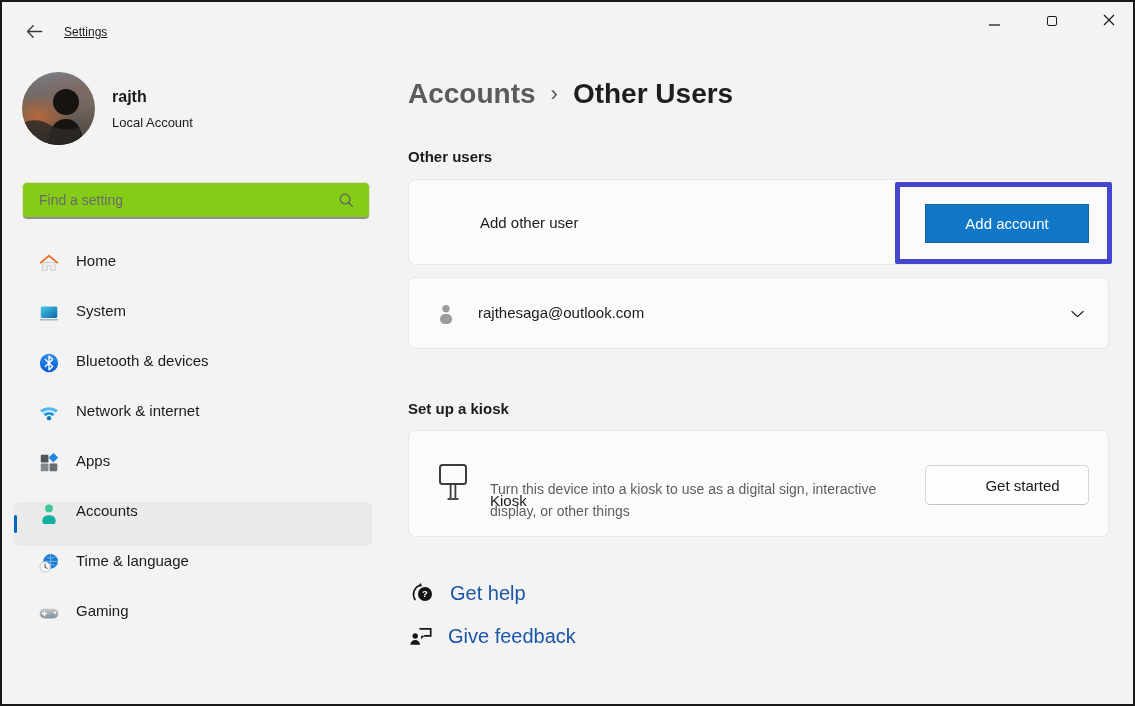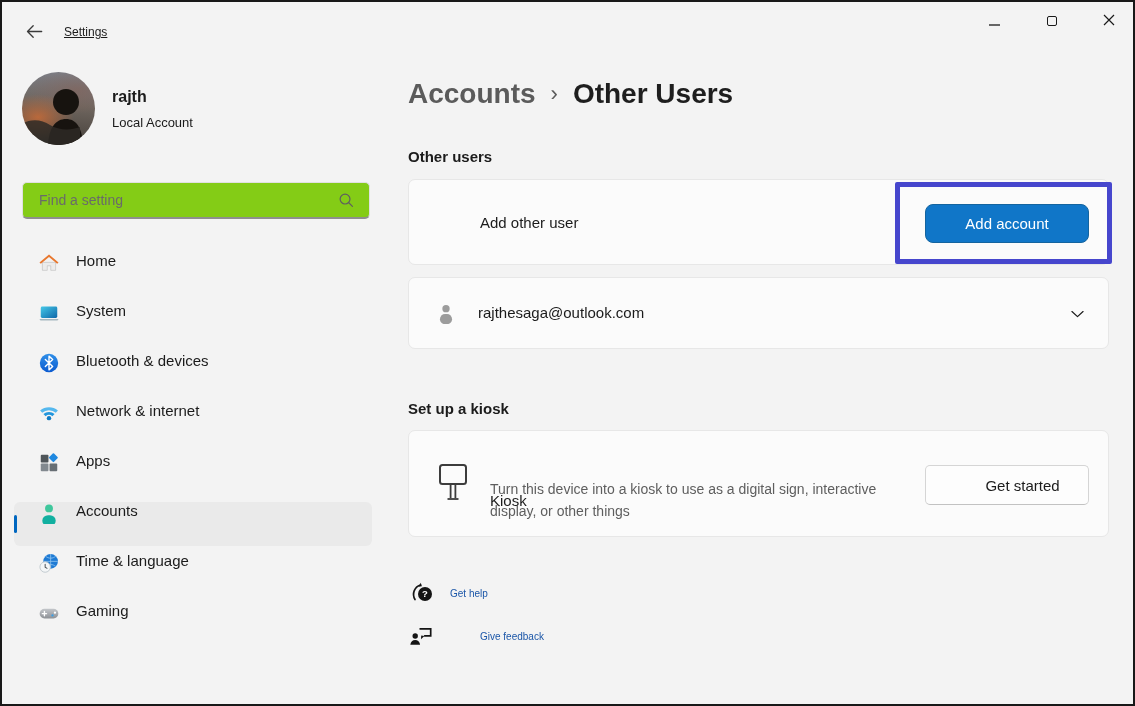--- a/index.html
+++ b/index.html
@@ -59,41 +59,41 @@
   .h-kiosk { left:406px; top:398px; }
 
   .card { background:var(--card-bg,#fbfbfb); border:1px solid #e7e7e7; border-radius:7px; }
   .card-add { left:406px; top:177px; width:701px; height:86px; }
   .card-acct { left:406px; top:275px; width:701px; height:72px; cursor:pointer; }
   .card-kiosk { left:406px; top:428px; width:701px; height:107px; }
 
   .add-label { left:430px; top:212px; font-size:15px;margin-left:48px; }
   .btn-primary { left:923px; top:202px; width:164px; height:39px;
     background:var(--btn-blue,#1076c8); color:#fff; font-size:15px;
-    border:1px solid #14649f; border-radius:8px; display:flex; align-items:center; justify-content:center;
+    border:1px solid #14649f; border-radius:0; display:flex; align-items:center; justify-content:center;
     font-family:"Liberation Sans",sans-serif; cursor:pointer; }
   .annotation { left:893px; top:180px; width:217px; height:82px; border:5px solid var(--ann,#4646cd); border-radius:2px; pointer-events:none; }
 
   .acct-ico { left:433px; top:300px; display:flex; }
   .acct-email { left:476px; top:302px; font-size:15px; }
   .acct-chev { left:1066px; top:302px; display:flex; }
 
   .kiosk-ico { left:435px; top:460px; display:flex; }
   .kiosk-title { left:488px; top:452px; font-size:15px;margin-top:38px; }
   .kiosk-desc { left:488px; top:476px; width:430px; font-size:14px; line-height:22px; color:#5e5e5e; }
   .btn-secondary { left:923px; top:463px; width:164px; height:40px;
     background:#fdfdfd; color:#1b1b1b; font-size:15px;
     border:1px solid #d5d5d5; border-bottom-color:#c2c2c2; border-radius:5px;
     display:flex; align-items:center; justify-content:center; font-family:"Liberation Sans",sans-serif; cursor:pointer;padding-left:31px; }
 
   .help-row { display:flex; align-items:center; cursor:pointer; }
   .row-help { left:406px; top:578px; }
-  .row-feedback { left:404px; top:621px;gap:32px; }
+  .row-feedback { left:404px; top:621px; }
   .help-ico { width:30px; display:flex; justify-content:center; }
-  .link-label { margin-left:12px; font-size:10px; color:var(--link,#1b56a8); }
+  .link-label { margin-left:12px; font-size:20px; color:var(--link,#1b56a8); }
 </style>
 </head>
 <body>
 
 <svg width="0" height="0" style="position:absolute">
   <defs>
     <linearGradient id="sysg" x1="0" y1="0" x2="1" y2="1">
       <stop offset="0" stop-color="#45c8e8"></stop>
         <stop offset="1" stop-color="#0d66a8"></stop>
     </linearGradient>

